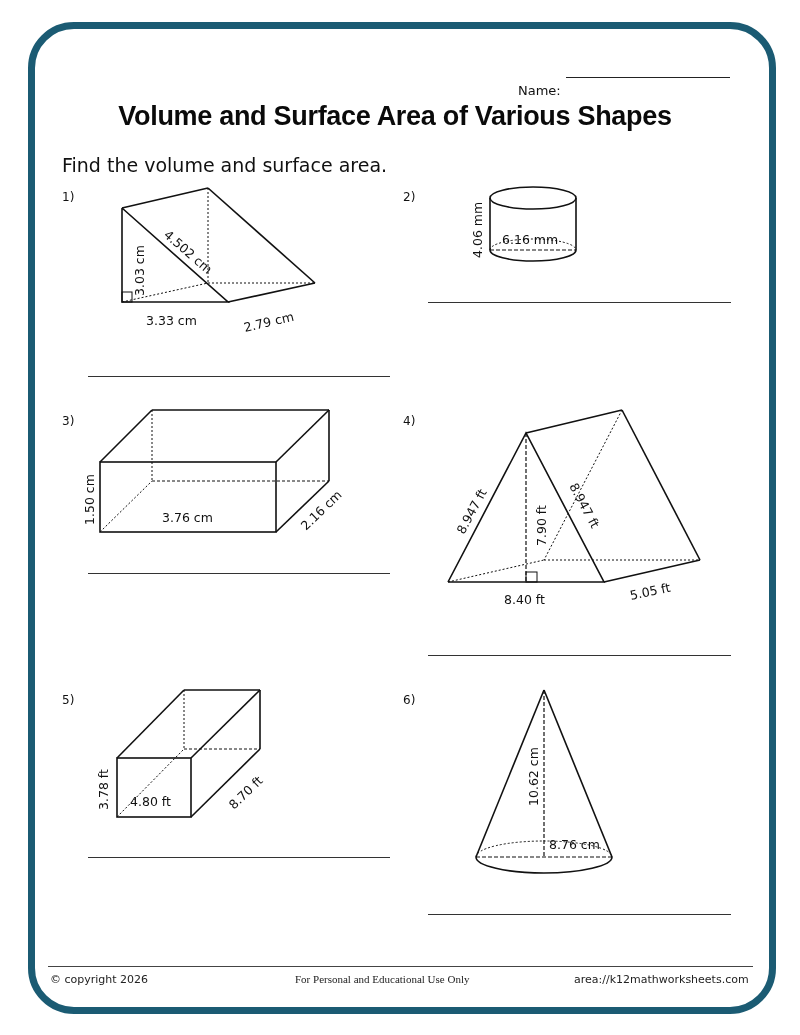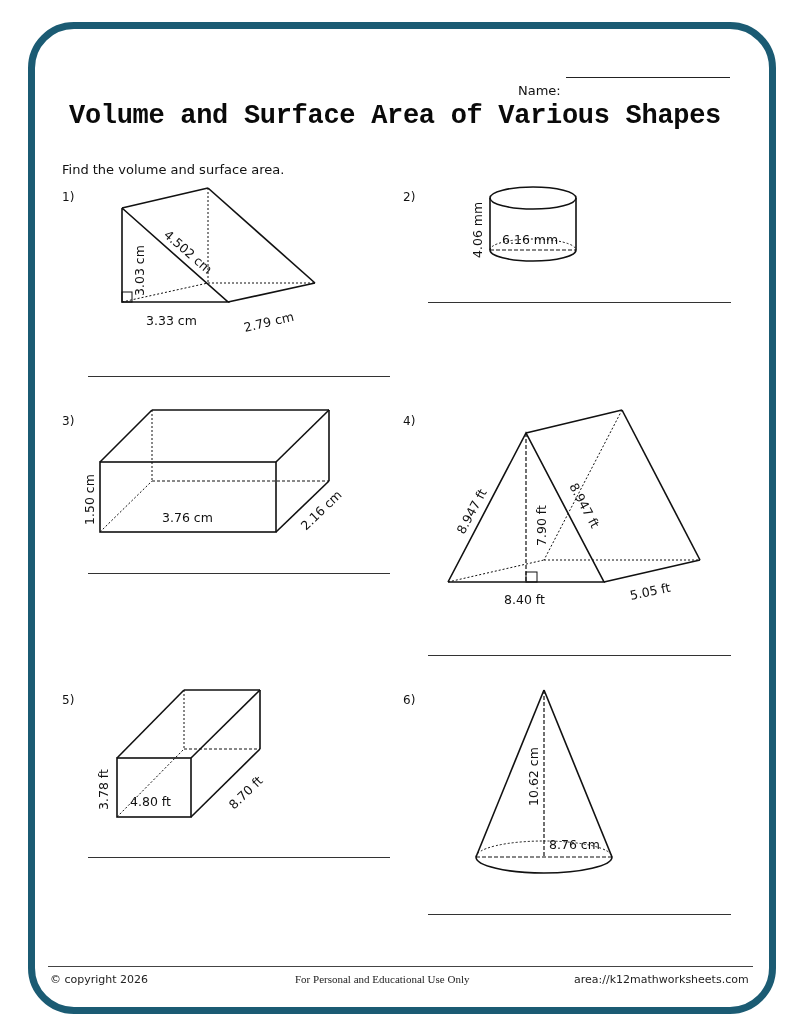--- a/index.html
+++ b/index.html
@@ -4,23 +4,23 @@
 <style>
   html, body { margin: 0; padding: 0; background: #ffffff; }
   body { width: 800px; height: 1035px; position: relative; overflow: hidden;
          font-family: "DejaVu Sans", sans-serif; color: #111; }
   .frame { position: absolute; left: 28px; top: 22px; width: 734px; height: 978px;
            border: 7px solid #1b5b73; border-radius: 46px; box-sizing: content-box; }
   .name-row { position: absolute; left: 518px; top: 62px; font-size: 13px; margin-top: 21px; }
   .name-line { position: absolute; left: 566px; top: 77px; width: 164px; height: 0;
                border-top: 1px solid #222; }
   .title { position: absolute; left: 0; width: 790px; top: 101px; text-align: center;
-           font-family: Liberation Mono, monospace; font-weight: bold; font-size: 27px;
+           font-family: Liberation Sans, sans-serif; font-weight: bold; font-size: 27px;
            letter-spacing: -0.3px; color: #0a0a0a; }
-  .instructions { position: absolute; left: 62px; top: 162px; font-size: 13px; }
+  .instructions { position: absolute; left: 62px; top: 154px; font-size: 19px; }
   .qnum { position: absolute; font-size: 12px; }
   .answer-line { position: absolute; height: 0; border-top: 1.5px solid #333; }
   svg.shapes { position: absolute; left: 0; top: 0; width: 800px; height: 1035px; }
   svg text { font-family: "DejaVu Sans", sans-serif; font-size: 12.5px; fill: #111; }
   .footer-rule { position: absolute; left: 48px; top: 966px; width: 705px; height: 0;
                  border-top: 1.5px solid #444; }
   .footer { position: absolute; top: 973px; font-size: 11px; color: #222; }
 </style>
 </head>
 <body>

